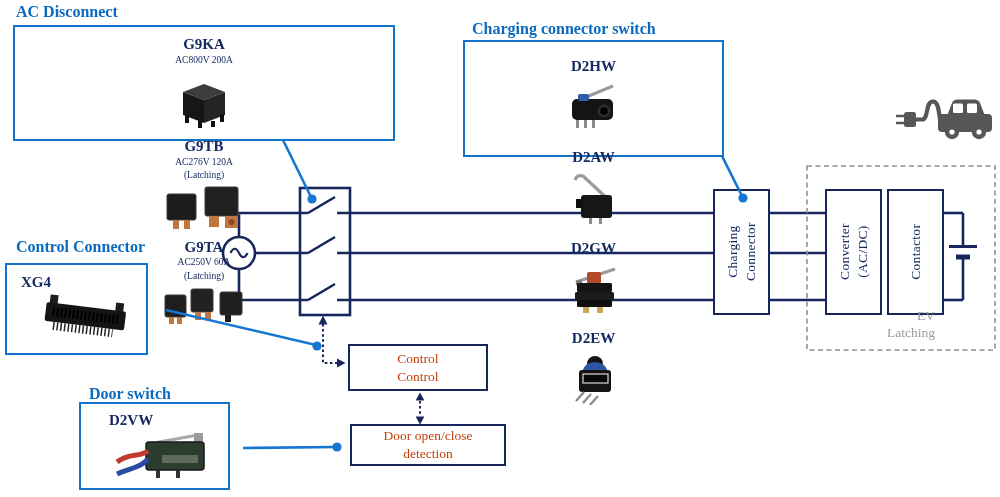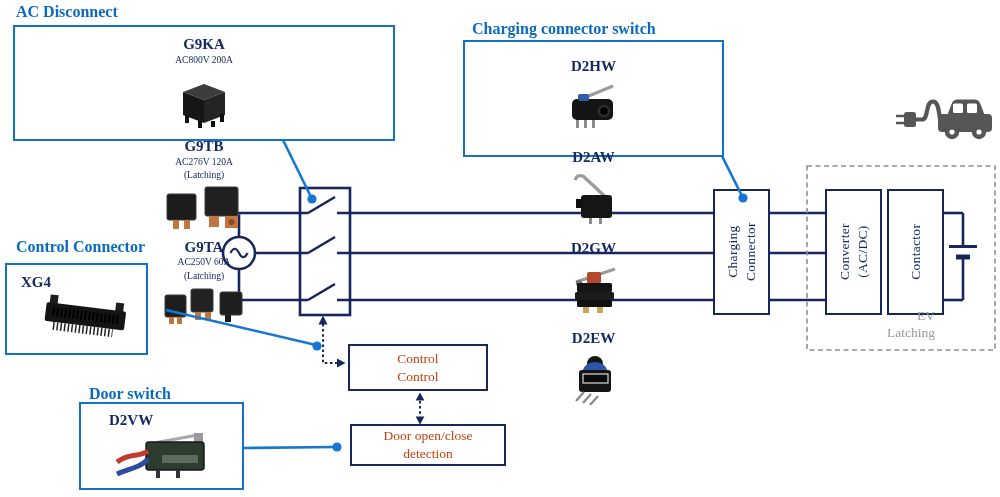--- a/index.html
+++ b/index.html
@@ -223,21 +223,21 @@
         <rect x="8" y="12" width="8" height="13" fill="#1d1d1d"></rect>
         <rect x="74" y="12" width="8" height="13" fill="#1d1d1d"></rect>
         <rect x="5" y="20" width="80" height="19" rx="2" fill="#141414"></rect>
         <line x1="12" y1="29" x2="78" y2="29" stroke="#000" stroke-width="9" stroke-dasharray="2,2"></line>
         <line x1="14" y1="43" x2="74" y2="43" stroke="#222" stroke-width="8" stroke-dasharray="1.5,2.2"></line>
       </g>
     </svg>
   </div>
 
   <div class="callout-title" style="left:89px;top:385px">Door switch</div>
-  <div class="callout-box" style="left:79px;top:402px;width:165px;height:88px">
+  <div class="callout-box" style="left:79px;top:402px;width:151px;height:88px">
     <div class="inner-name" style="left:28px;top:8px">D2VW</div>
     <svg class="abs" style="left:33px;top:24px" width="104" height="60" viewBox="0 0 104 60">
       <line x1="34" y1="16" x2="84" y2="7" stroke="#a8a8a8" stroke-width="3"></line>
       <rect x="80" y="5" width="9" height="9" fill="#9a9a9a"></rect>
       <rect x="32" y="14" width="58" height="28" rx="3" fill="#2c3c2e" stroke="#14181c" stroke-width="1.5"></rect>
       <rect x="48" y="27" width="36" height="8" fill="#d8d8cf" opacity="0.3"></rect>
       <path d="M3,34 C16,24 24,30 34,23" stroke="#c23b2e" stroke-width="5" fill="none"></path>
       <path d="M3,46 C16,40 26,40 34,31" stroke="#2b4ba0" stroke-width="5" fill="none"></path>
       <rect x="42" y="42" width="4" height="8" fill="#333"></rect>
       <rect x="62" y="42" width="4" height="8" fill="#333"></rect>

